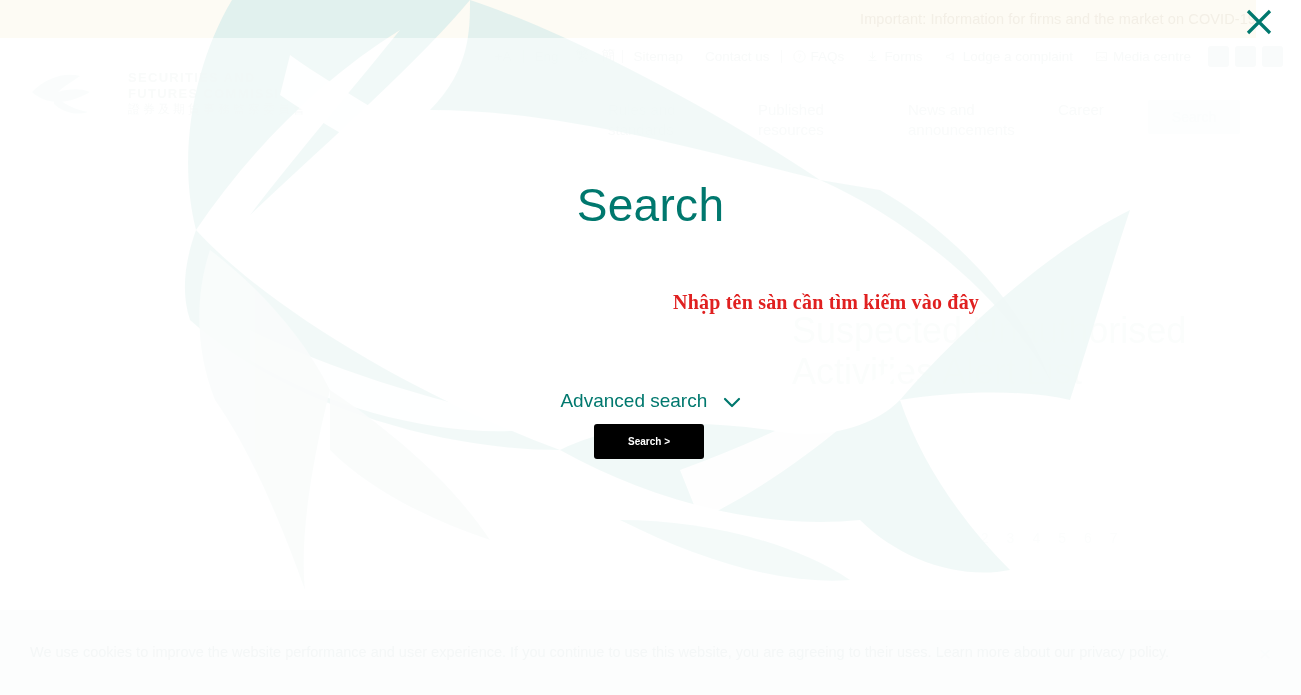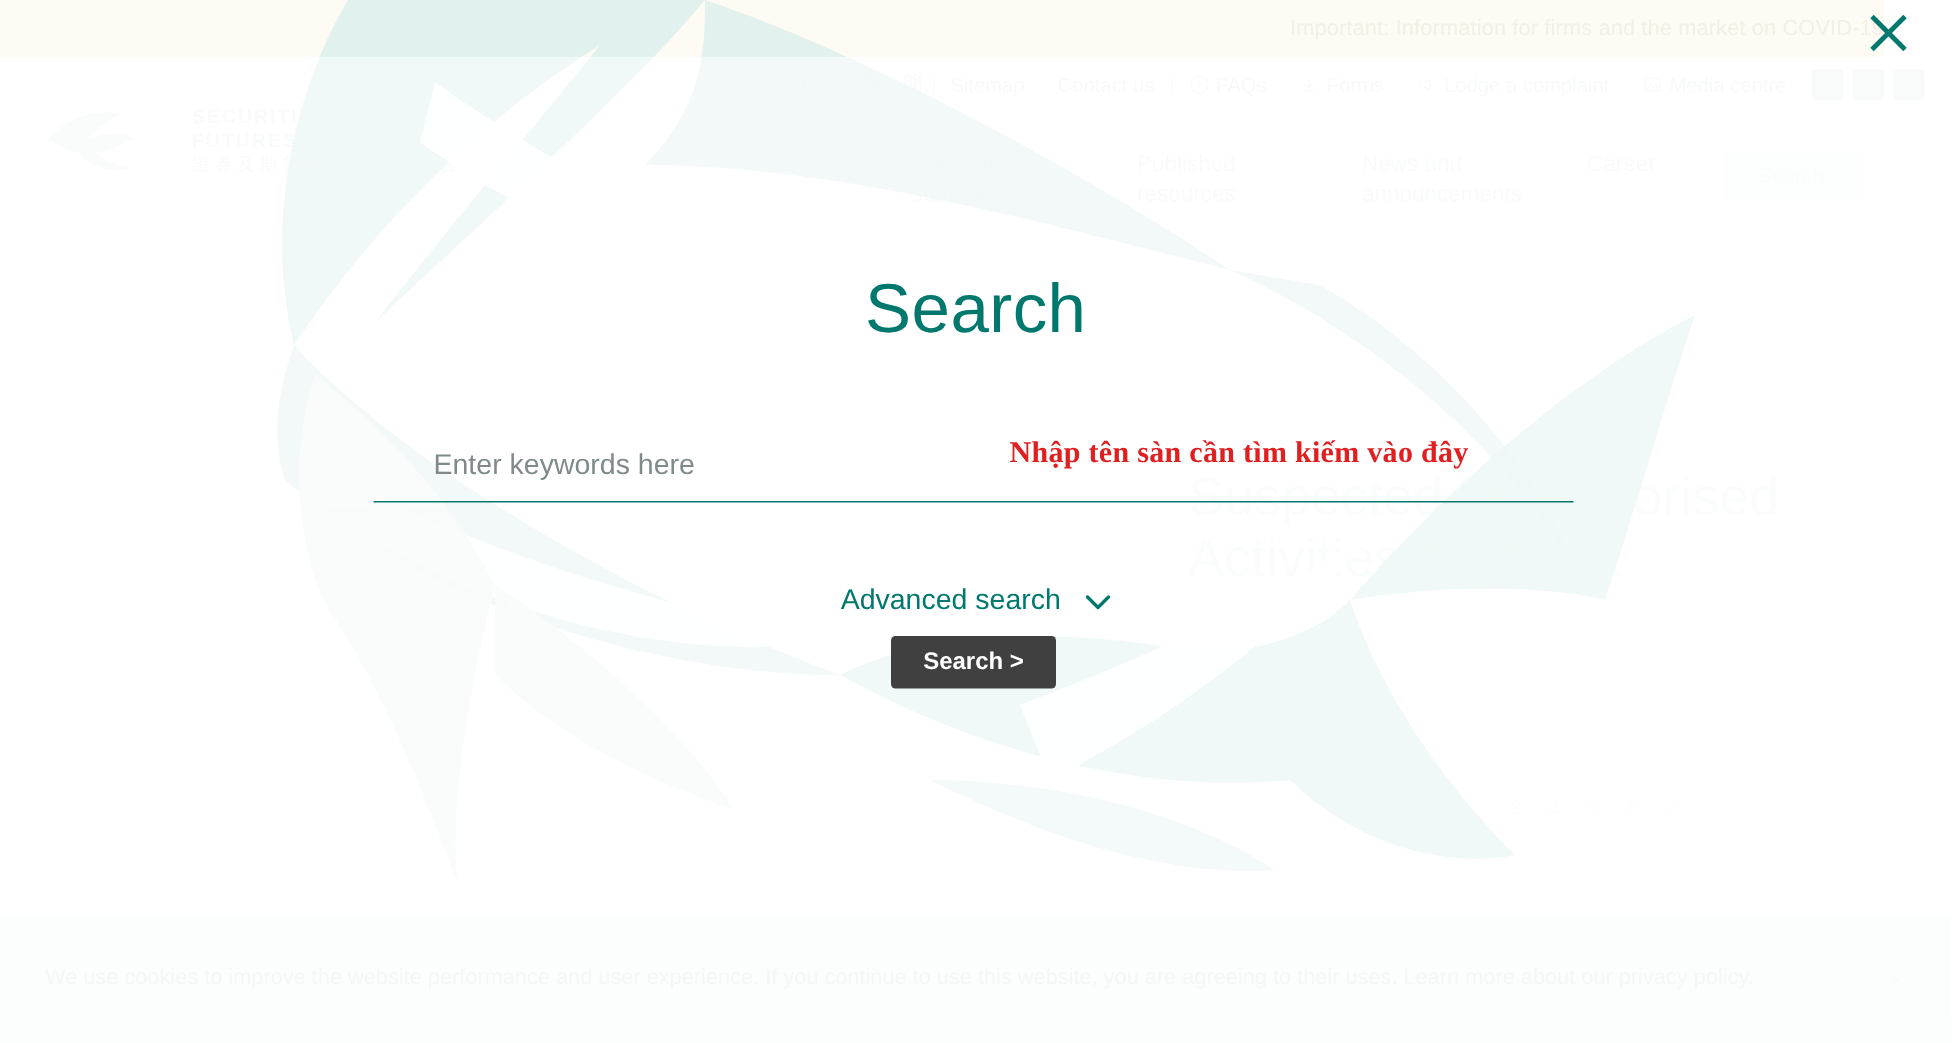--- a/index.html
+++ b/index.html
@@ -271,25 +271,25 @@
   .advanced-search .chev {
     display: inline-block;
     margin-left: 10px;
     vertical-align: -2px;
   }
 
   .search-submit {
     position: absolute;
     left: 594px; top: 386px;
     width: 110px; height: 35px;
-    background: #404040;
+    background: #000000;
     color: #ffffff;
     border: none;
     border-radius: 3px;
-    font-size: 16px;
+    font-size: 10px;
     font-weight: 600;
     font-family: "Liberation Sans", sans-serif;
     cursor: pointer;
     z-index: 5;
   }
 </style>
 </head>
 <body>
 
 <div id="page">
@@ -408,23 +408,20 @@
         <path d="M210 250 C250 280 300 330 330 390 C310 470 300 540 305 590 C280 520 250 450 215 400 C195 350 195 295 210 250 Z"></path>
         <path d="M330 390 C390 430 450 480 490 540 C430 520 370 490 330 450 Z"></path>
       </g>
     </svg>
   </div>
 
   <div class="overlay">
 
     <div class="search-title">Search</div>
 
-    <div class="search-field-wrap">
-      <input class="search-input" type="text" placeholder="Enter keywords here" style="">
-    </div>
 
     <div class="annotation-red">Nhập tên sàn cần tìm kiếm vào đây</div>
 
     <div class="advanced-search">
       <span>Advanced search</span>
       <span class="chev">
         <svg width="18" height="12" viewBox="0 0 18 12">
           <path d="M2 2 L9 9 L16 2" fill="none" stroke="#00786e" stroke-width="2.2" stroke-linecap="round" stroke-linejoin="round"></path>
         </svg>
       </span>

